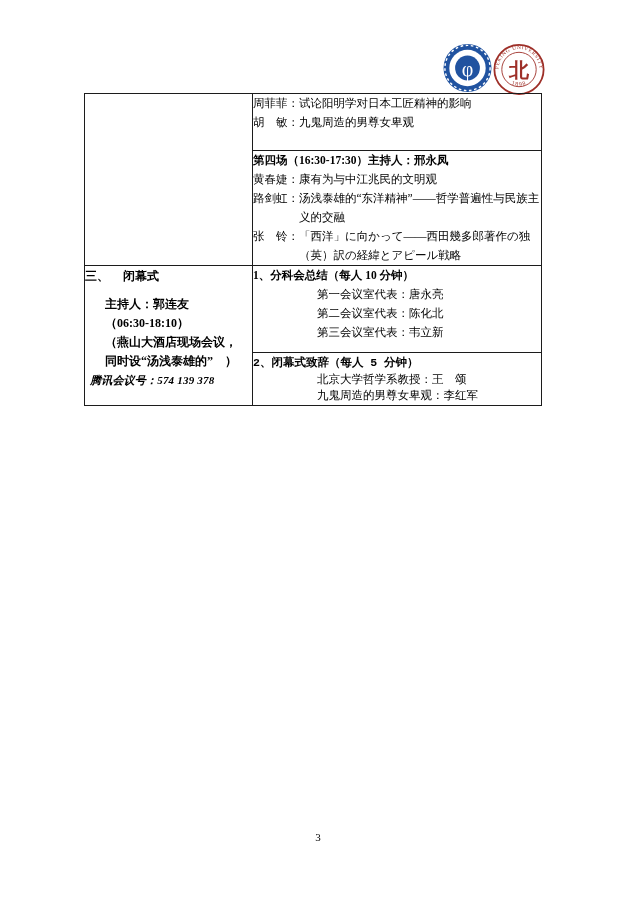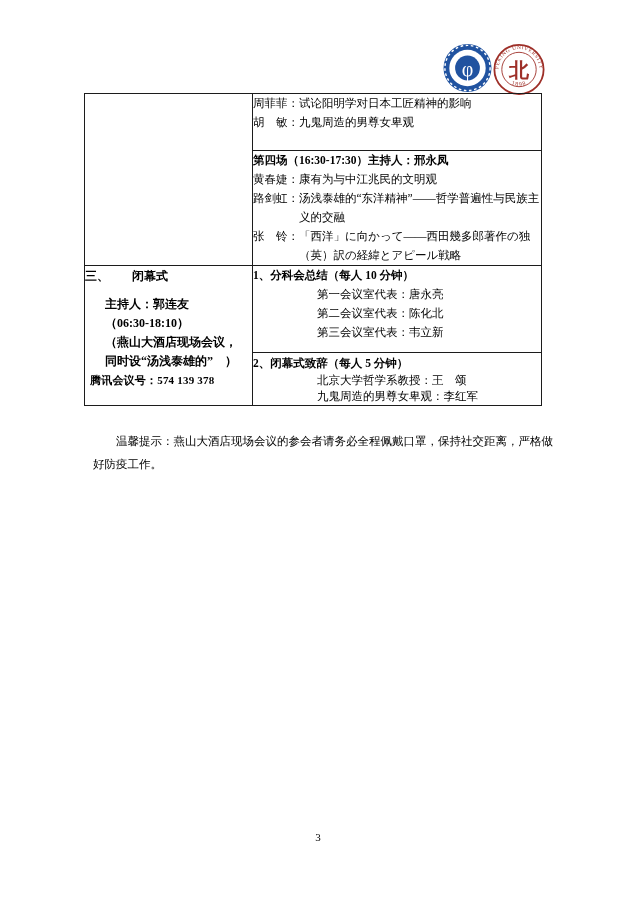--- a/index.html
+++ b/index.html
@@ -20,34 +20,34 @@
   table.program td {
     border:1px solid #1c1c1c; vertical-align:top; padding:0;
   }
   .col-left  { width:168px; }
   .col-right { width:289px; }
 
   .cell-right { font-size:11.5px; line-height:19px; padding:3px 5px 0 8px; }
   .r1 { height:56px; }
   .r2 { height:114px;margin-top:28px; }
   .r3 { height:86px; }
-  .r4 { height:46px; }
+  .r4 { height:46px;font-family:Liberation Mono, monospace; }
 
   .bold { font-weight:bold; }
   .hang { padding-left:46px; text-indent:-46px; }
   .sub  { padding-left:64px; white-space:nowrap; }
 
   .cell-closing {
     font-weight:bold; font-size:12px; line-height:19px;
     padding:4px 3px 0 8px;
   }
   .section-row { margin:1px 0 9px 0; white-space:nowrap; }
-  .section-title { margin-left:23px; }
+  .section-title { margin-left:14px; }
   .closing-line { padding-left:20px; white-space:nowrap; }
-  .meeting-line { font-size:11px; padding-left:5px; white-space:nowrap; letter-spacing:0.2px; }
+  .meeting-line { font-size:11px; padding-left:5px; white-space:nowrap; letter-spacing:0.2px;font-style:italic; }
 
   .note {
     position:absolute; left:93px; top:430px; width:463px;
     font-size:11.5px; line-height:23px; text-indent:23px;
   }
 
   .page-num {
     position:absolute; top:831px; left:0; width:636px;
     text-align:center; font-size:11px;
   }
@@ -124,17 +124,16 @@
     <tr>
       <td class="cell-right r4" style="line-height:16.5px; padding-top:2px;">
         <div class="bold">2、闭幕式致辞（每人 5 分钟）</div>
         <div class="sub">北京大学哲学系教授：王　颂</div>
         <div class="sub">九鬼周造的男尊女卑观：李红军</div>
       </td>
     </tr>
   </tbody>
     </table>
 
-  <div class="note">温馨提示：燕山大酒店现场会议的参会者请务必全程佩戴口罩，保持社交距离，严格做好防疫工作。</div>
 
   <div class="page-num">3</div>
 
 </div>
 
 </body></html>

